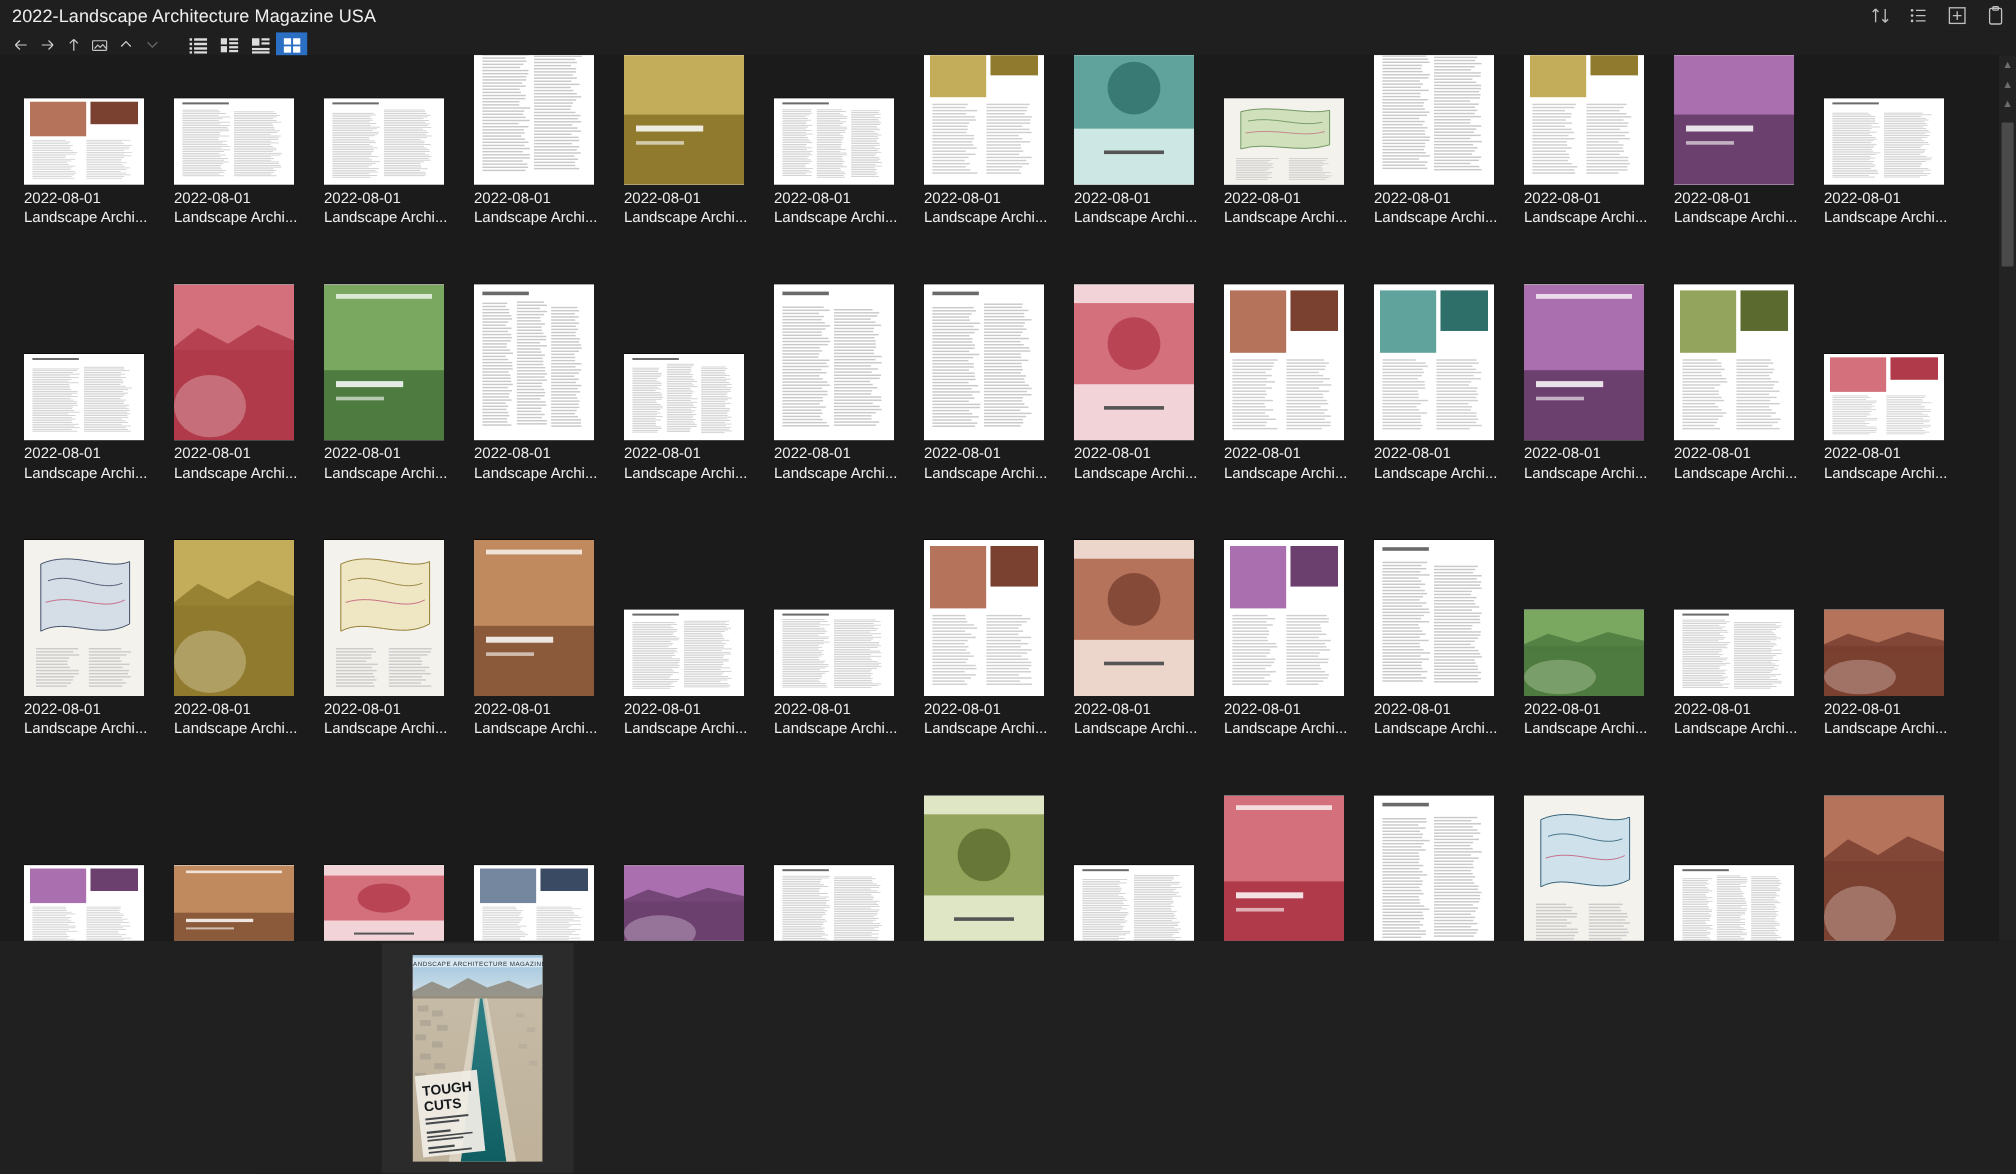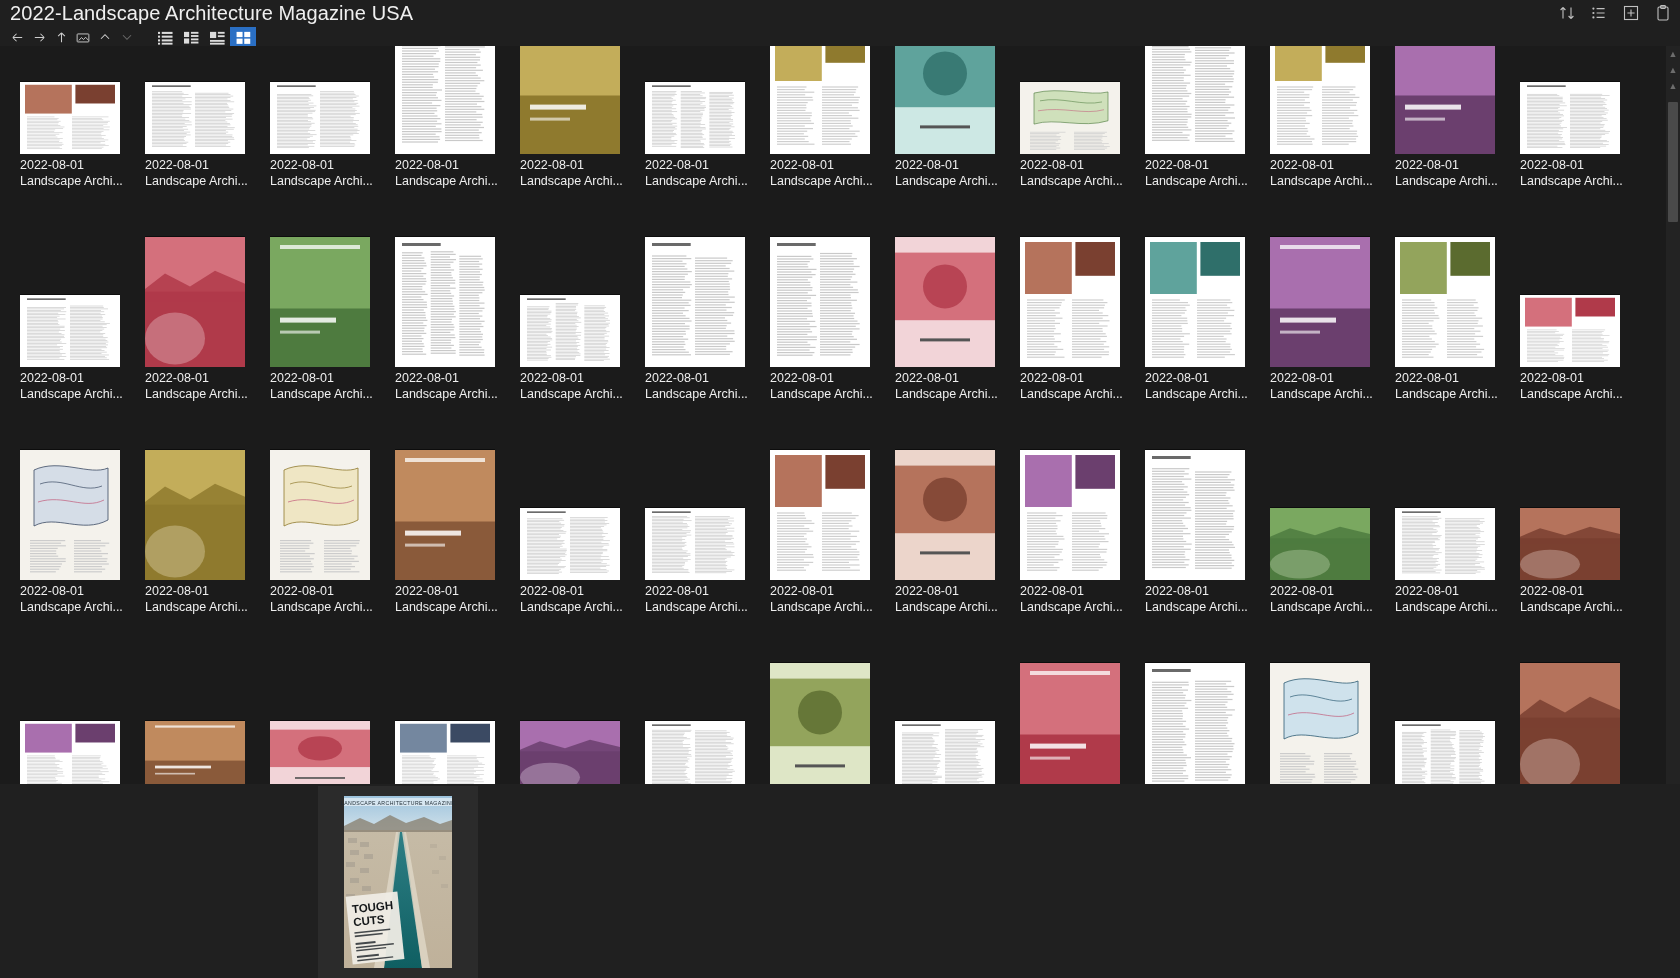--- a/index.html
+++ b/index.html
@@ -12,21 +12,21 @@
   }
   #app { position: relative; width: 1680px; height: 978px; }
 
   
   .titlebar {
     position: absolute; left: 0; top: 0; width: 1680px; height: 26px;
     background: #1f1f1f;
     display: flex; align-items: center;
   }
   .title-text {
-    font-size: 20px; color: #efefef; padding-left: 10px;
+    font-size: 15px; color: #efefef; padding-left: 10px;
     letter-spacing: .1px; white-space: nowrap;
   }
   .titlebar-right {
     position: absolute; right: 8px; top: 0; height: 26px;
     display: flex; align-items: center; gap: 14px;
   }
   .tb-ico { width: 18px; height: 18px; opacity: .85; cursor: default; }
   .tb-ico svg { display: block; }
 
   

